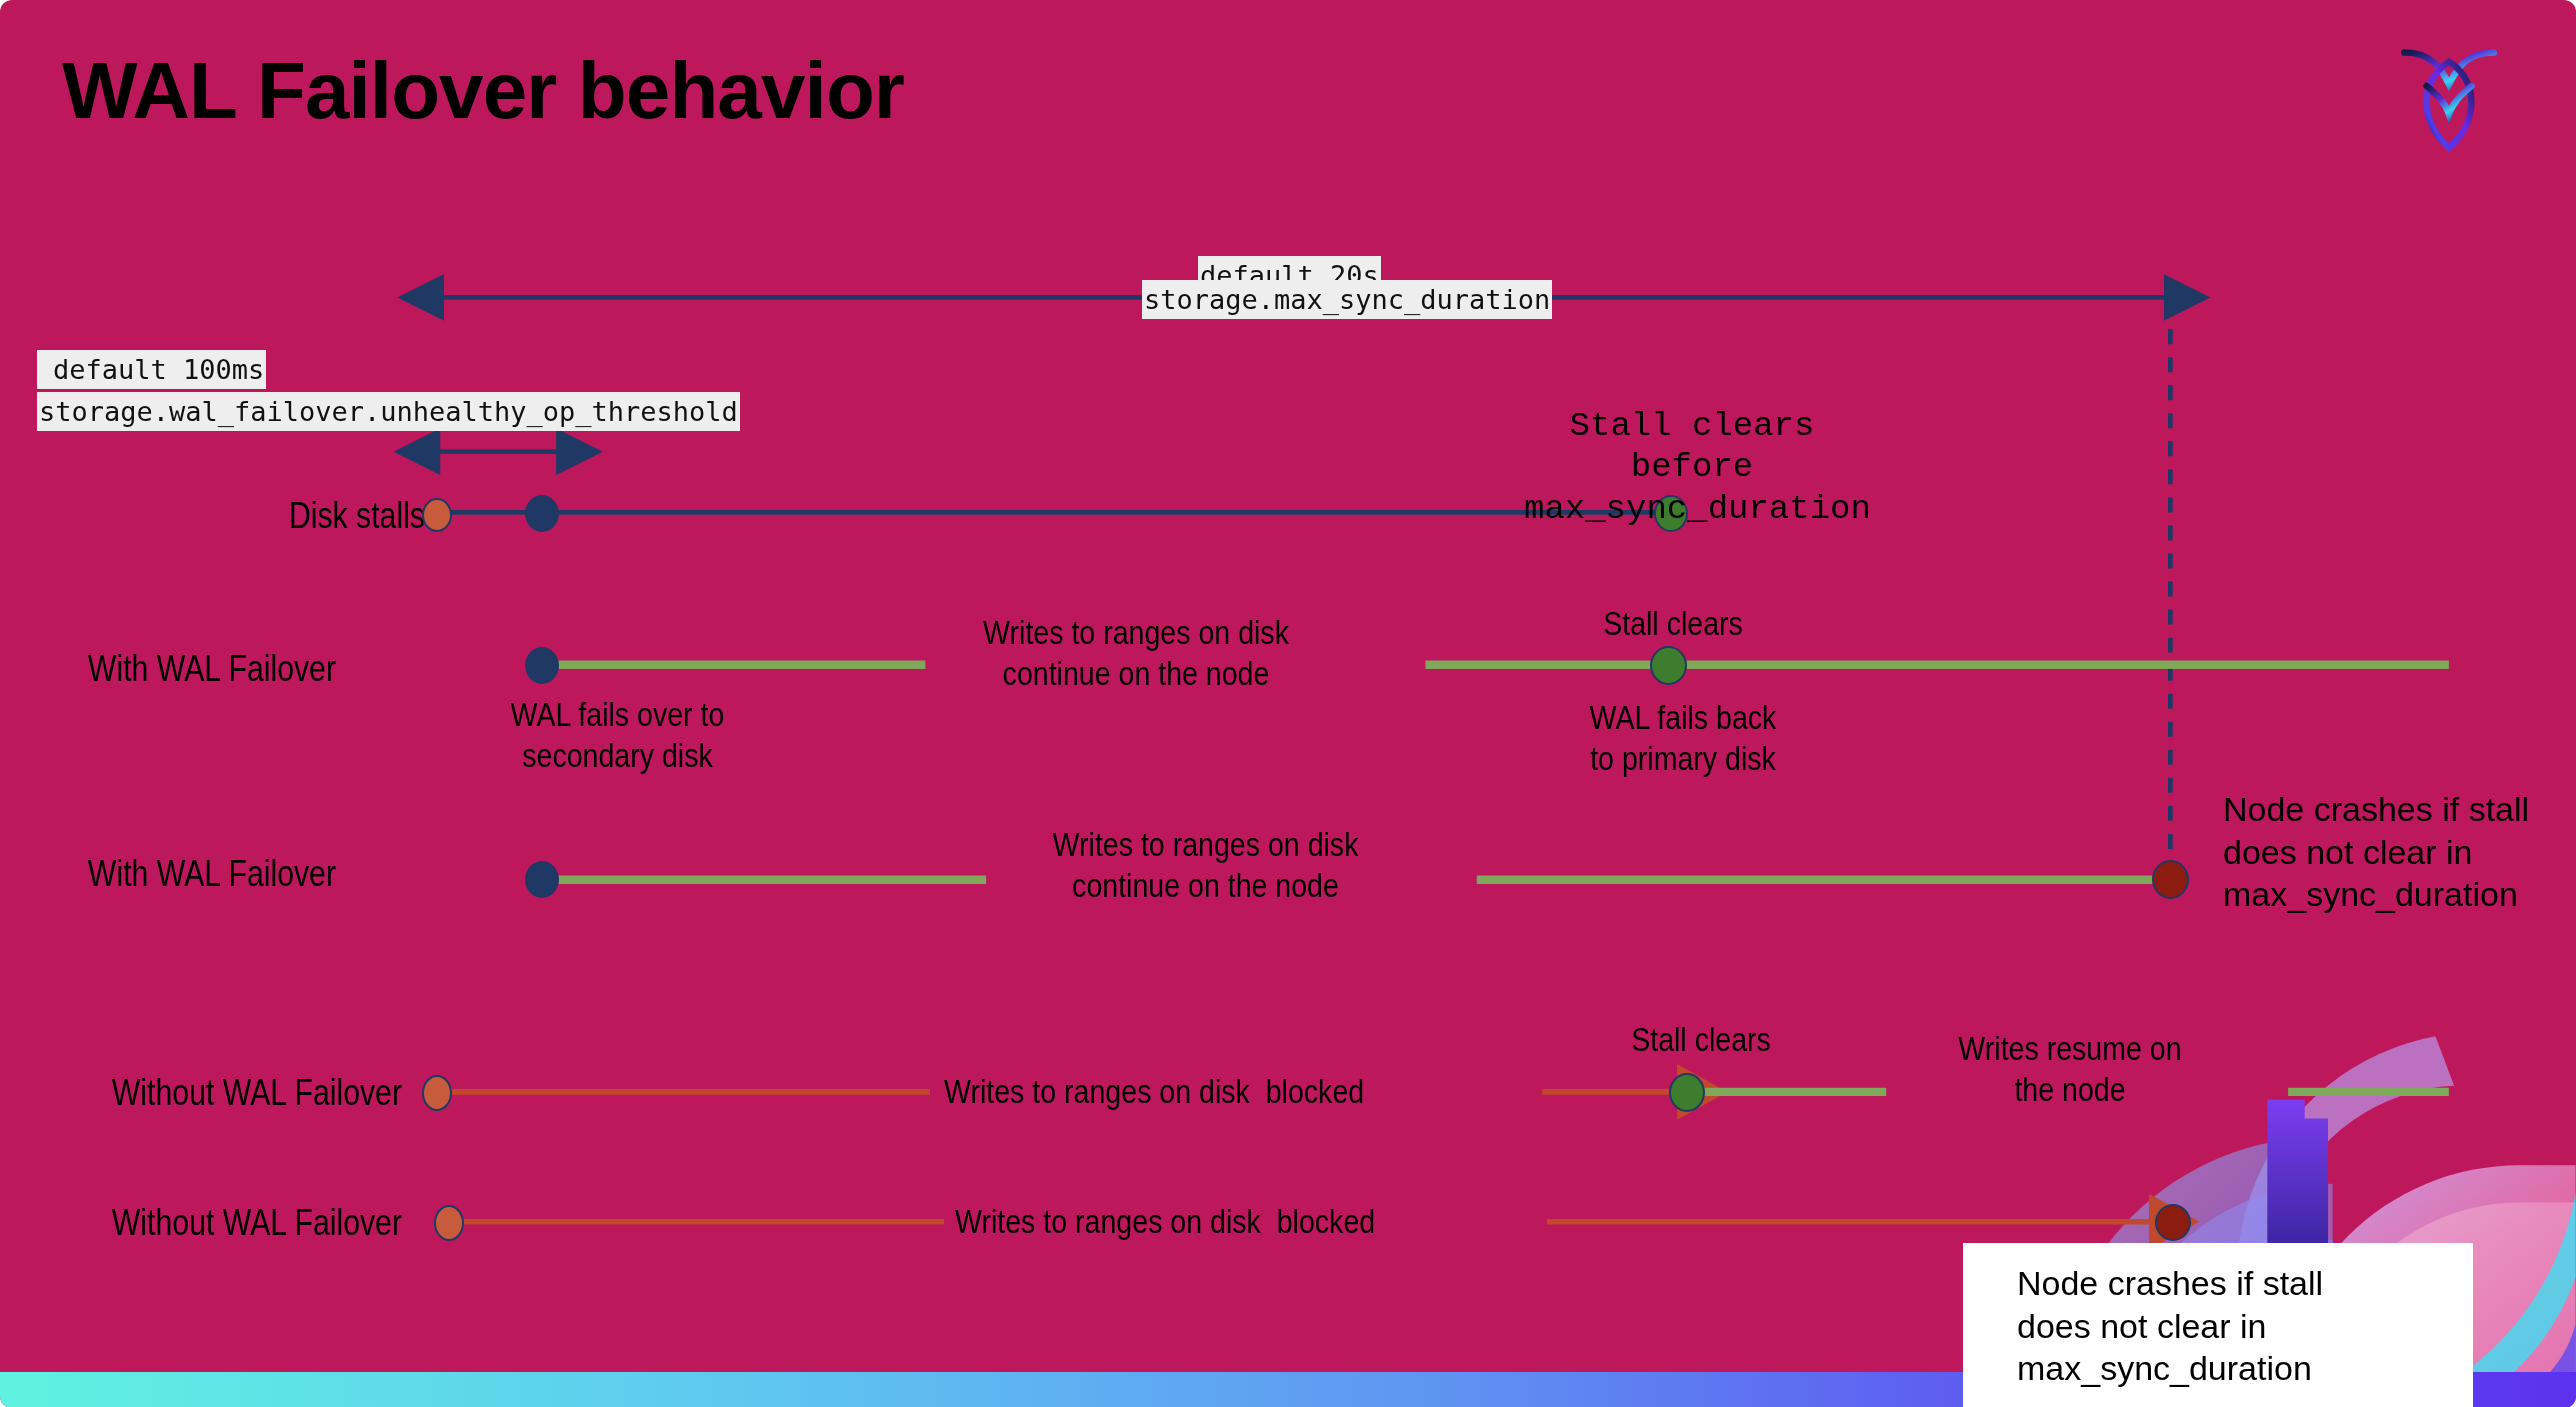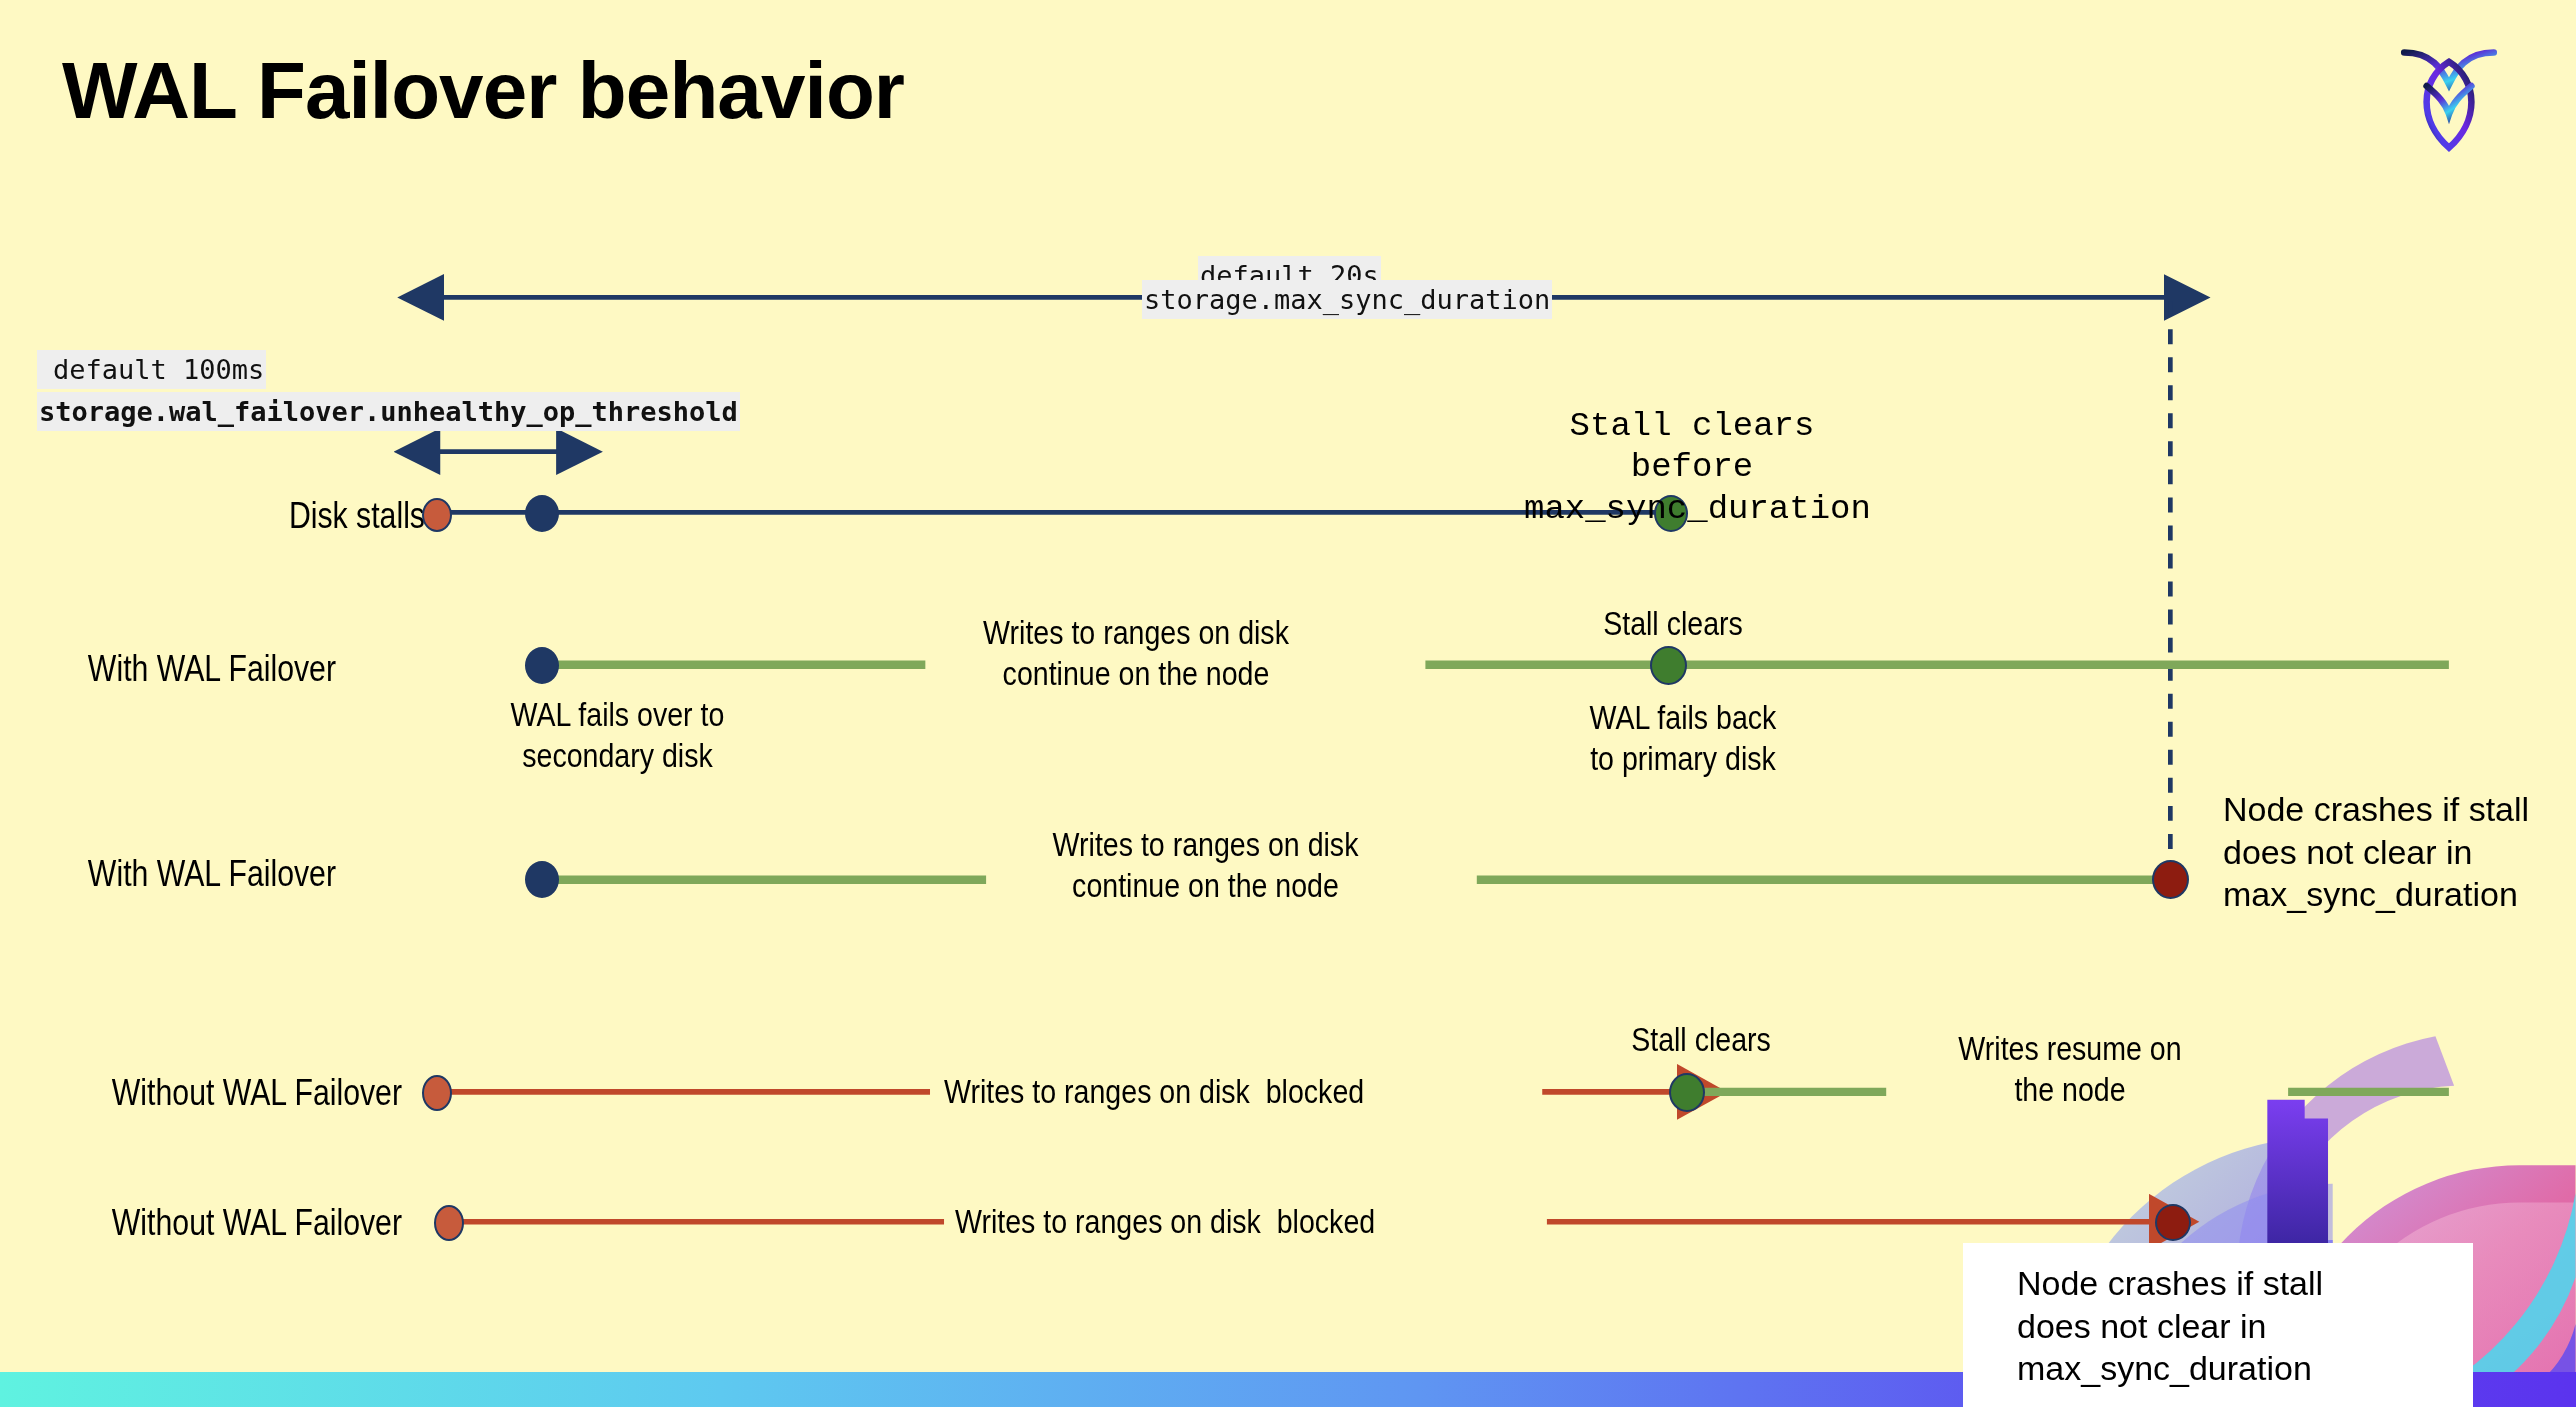--- a/index.html
+++ b/index.html
@@ -3,21 +3,21 @@
 <meta charset="utf-8">
 <style>
   html,body{margin:0;padding:0;}
   body{
     width:2576px;height:1408px;
     background:#ffffff;
     font-family:"Liberation Sans", sans-serif;
     overflow:hidden;
     position:relative;
   }
-  #slide{position:absolute;inset:0;overflow:hidden;background:#fef9c3;}
+  #slide{position:absolute;inset:0;overflow:hidden;background:#be185d;border-radius:12px;}
 
   
   .title{
     position:absolute;left:62px;top:45px;
     font-family:"Liberation Sans", sans-serif;
     font-weight:bold;font-size:80px;letter-spacing:-0.9px;
     color:#000;white-space:nowrap;
   }
 
   
@@ -178,21 +178,21 @@
     <line x1="2448" y1="1168" x2="2620" y2="1168" stroke="#7fa85a" stroke-width="9"></line>
 
     <line x1="492" y1="1307" x2="1010" y2="1307" stroke="#c0482b" stroke-width="6"></line>
     <line x1="1655" y1="1307" x2="2305" y2="1307" stroke="#c0482b" stroke-width="6" marker-end="url(#redR)"></line>
   </svg>
 
   <div class="code" style="left:1198px;top:256px;">default 20s</div>
   <div class="code" style="left:1142px;top:280px;">storage.max_sync_duration</div>
 
   <div class="code" style="left:37px;top:350px;padding-left:16px;">default 100ms</div>
-  <div class="code" style="left:37px;top:392px;font-weight:bold;">storage.wal_failover.unhealthy_op_threshold</div>
+  <div class="code" style="left:37px;top:392px;">storage.wal_failover.unhealthy_op_threshold</div>
 
   <div class="lbl rowname cond" style="left:145px;top:494px;transform-origin:right top;width:280px;text-align:right;">Disk stalls</div>
   <div class="dot orange" style="left:422px;top:498px;width:30px;height:34px;"></div>
   <div class="dot navy" style="left:525px;top:495px;width:34px;height:37px;"></div>
   <div class="dot greend" style="left:1654px;top:495px;width:34px;height:37px;"></div>
   <div class="lbl ctr" style="left:1524px;top:406px;width:336px;white-space:pre-line;font-family:Liberation Mono, monospace;">Stall clears before
 max_sync_duration</div>
 
   <div class="lbl rowname cond" style="left:0px;top:647px;transform-origin:right top;width:336px;text-align:right;">With WAL Failover</div>
   <div class="dot navy" style="left:525px;top:647px;width:34px;height:37px;"></div>

